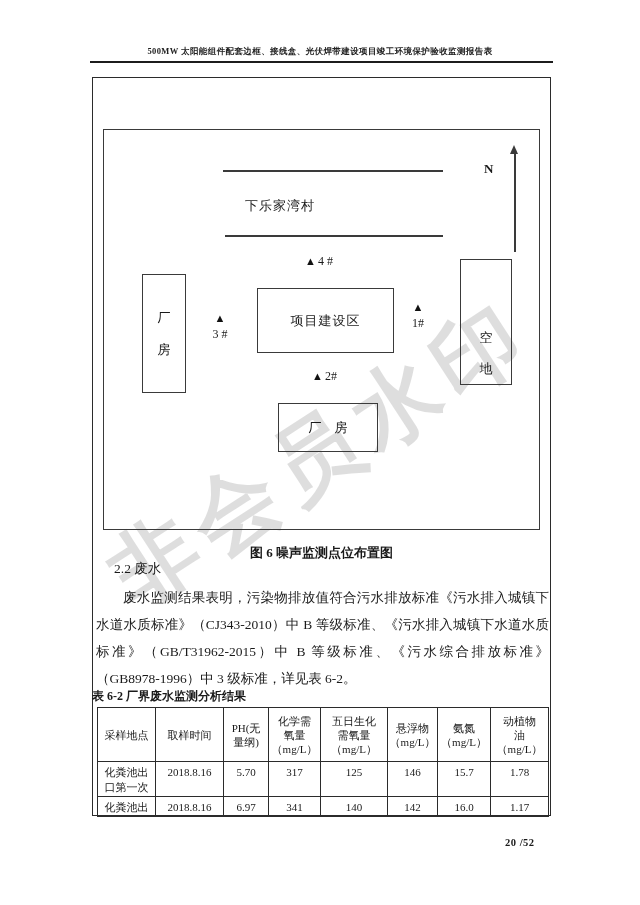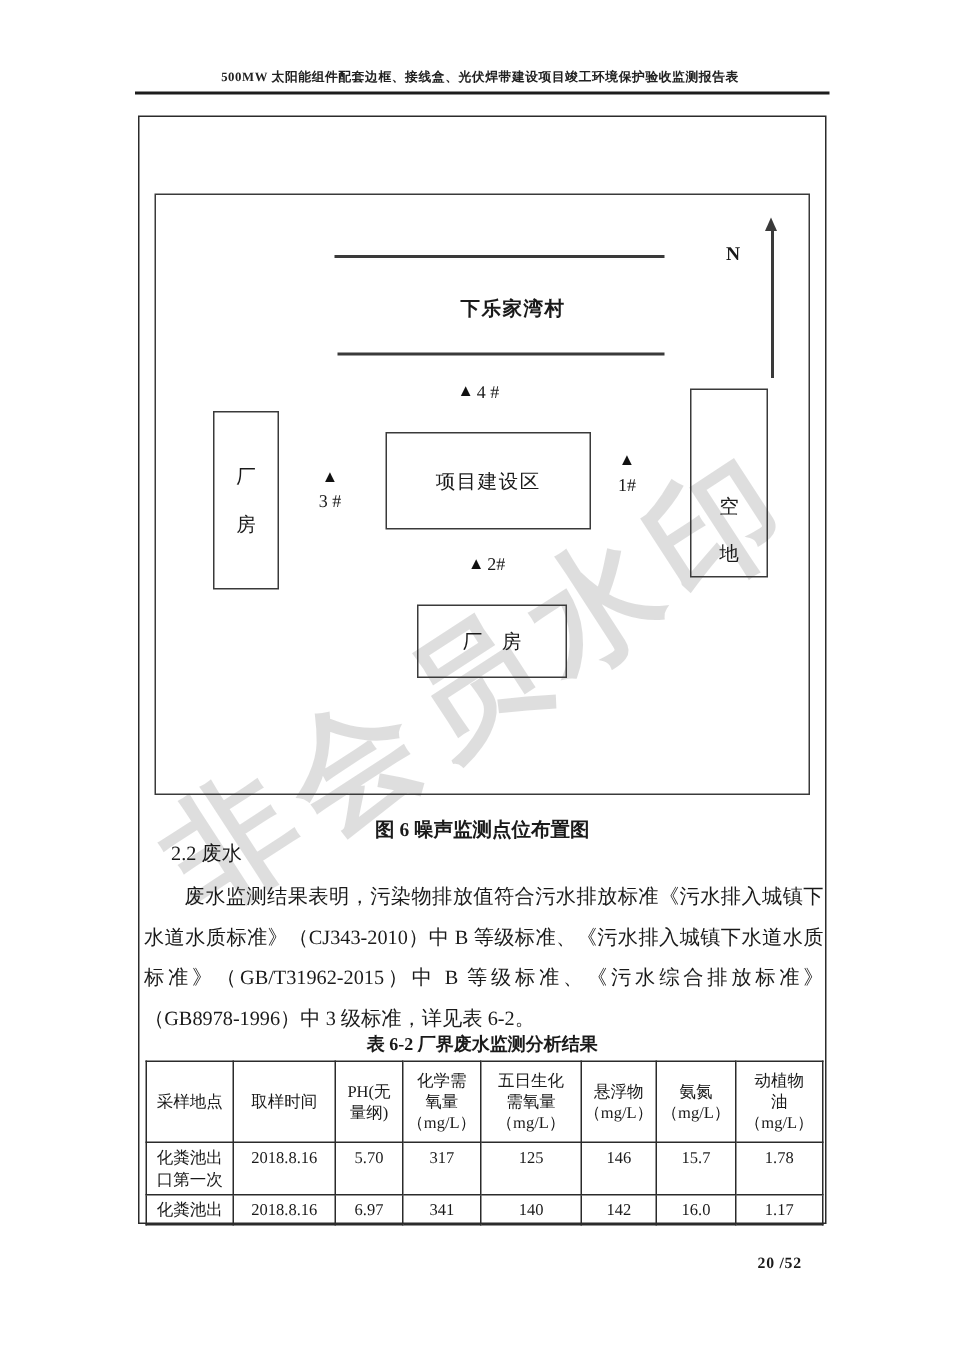--- a/index.html
+++ b/index.html
@@ -56,21 +56,21 @@
   .n-line { left: 514px; top: 153px; width: 1.5px; height: 99px; background: #3a3a3a; }
   .n-head {
     left: 510px; top: 145px; width: 0; height: 0;
     border-left: 4.5px solid transparent;
     border-right: 4.5px solid transparent;
     border-bottom: 9px solid #3a3a3a;
   }
   .n-label { left: 484px; top: 161px; font-size: 13px; font-weight: 700; }
   .road-top { left: 223px; top: 170px; width: 220px; height: 1.5px; background: #3a3a3a; }
   .road-bottom { left: 225px; top: 235px; width: 218px; height: 1.5px; background: #3a3a3a; }
-  .village-label { left: 272px; top: 197px; width: 140px; text-align: center; font-size: 13px; letter-spacing: 1px; font-weight: bold; }
+  .village-label { left: 245px; top: 197px; width: 140px; text-align: left; font-size: 13px; letter-spacing: 1px; }
 
   .bldg {
     border: 1.5px solid #3a3a3a;
     display: flex; align-items: center; justify-content: center;
     font-size: 13px;
   }
   .v-text { width: 1em; word-break: break-all; line-height: 2.4em; text-align: center; }
   .left-bldg   { left: 142px; top: 274px; width: 44px;  height: 119px; }
   .center-area { left: 257px; top: 288px; width: 137px; height: 65px; letter-spacing: 1px; }
   .right-area  { left: 460px; top: 259px; width: 52px;  height: 126px; align-items: flex-end; }
@@ -94,21 +94,21 @@
   .section-heading { left: 114px; top: 560px; font-size: 13.5px; }
   .section-para {
     left: 96px; top: 584px; width: 453px;
     font-size: 13.5px; line-height: 27px;
     text-indent: 2em; text-align: justify;
   }
 
   
   .table-title {
     left: 92px; top: 688px; width: 459px;
-    text-align: center; font-size: 12px; font-weight: 700;
+    text-align: left; font-size: 12px; font-weight: 700;
   }
   table.monitor {
     position: absolute;
     left: 97px; top: 707px; width: 451px;
     border-collapse: collapse;
     table-layout: fixed;
     font-size: 11px;
   }
   table.monitor th, table.monitor td {
     border: 1.5px solid #2b2b2b;

